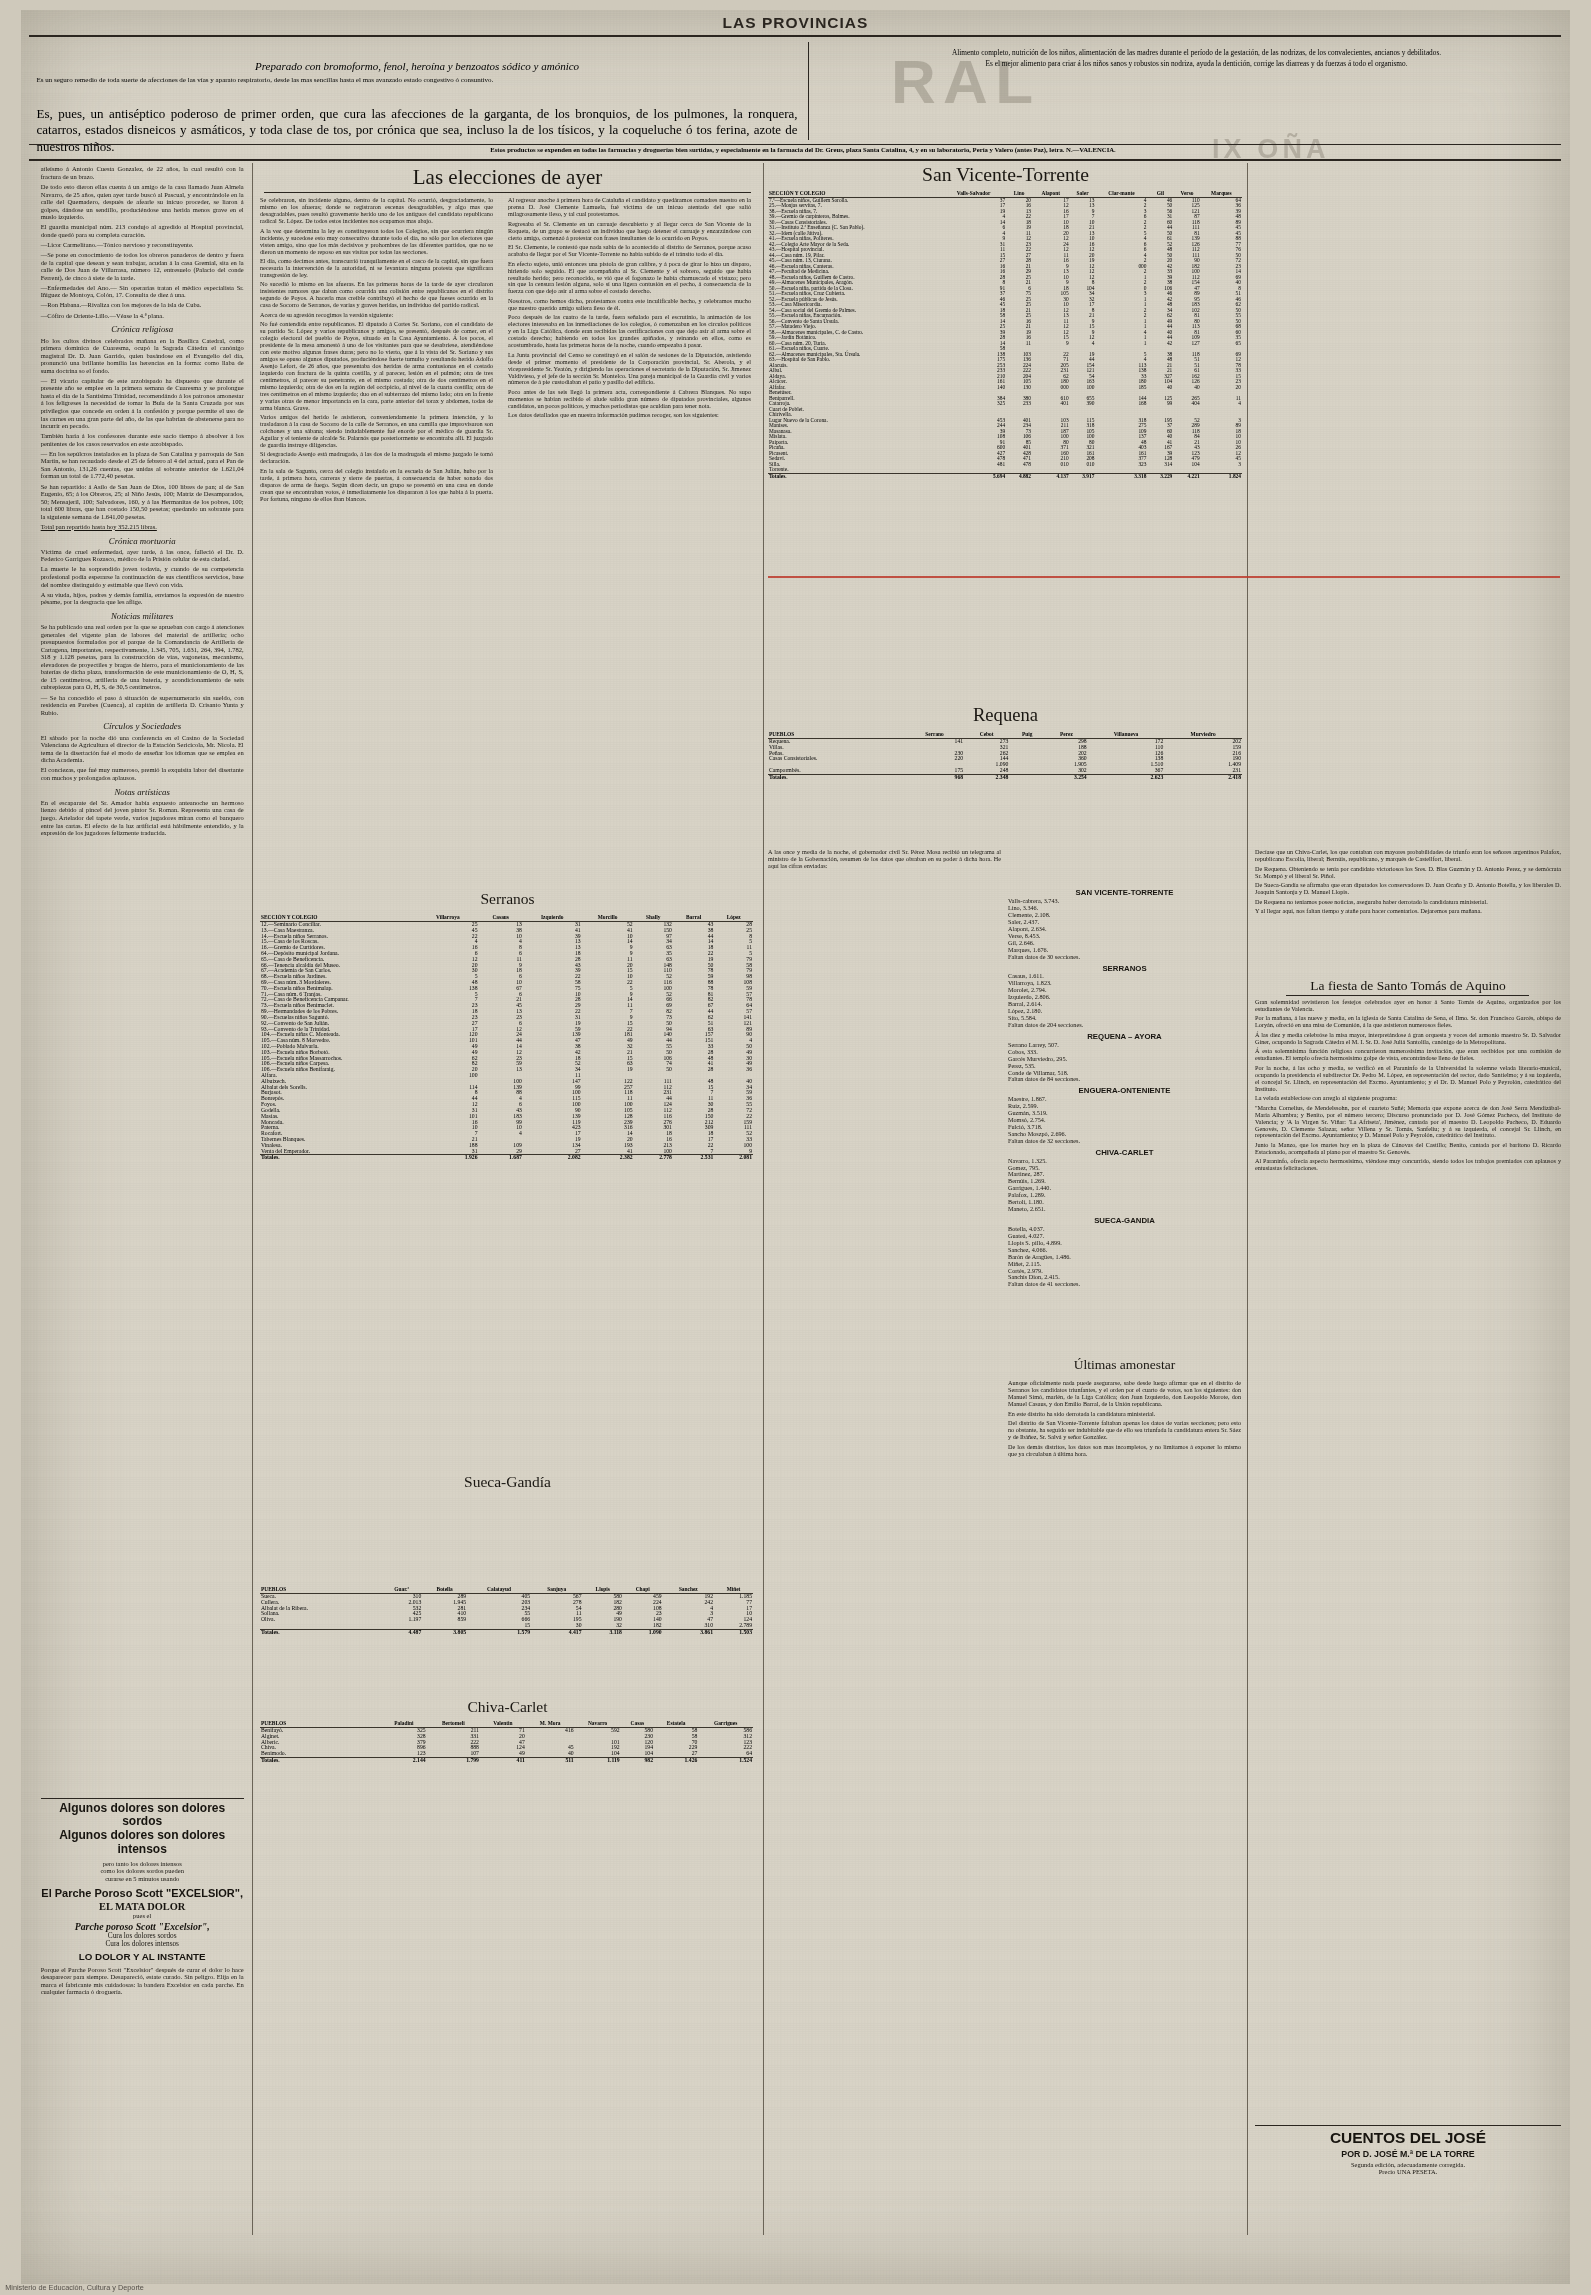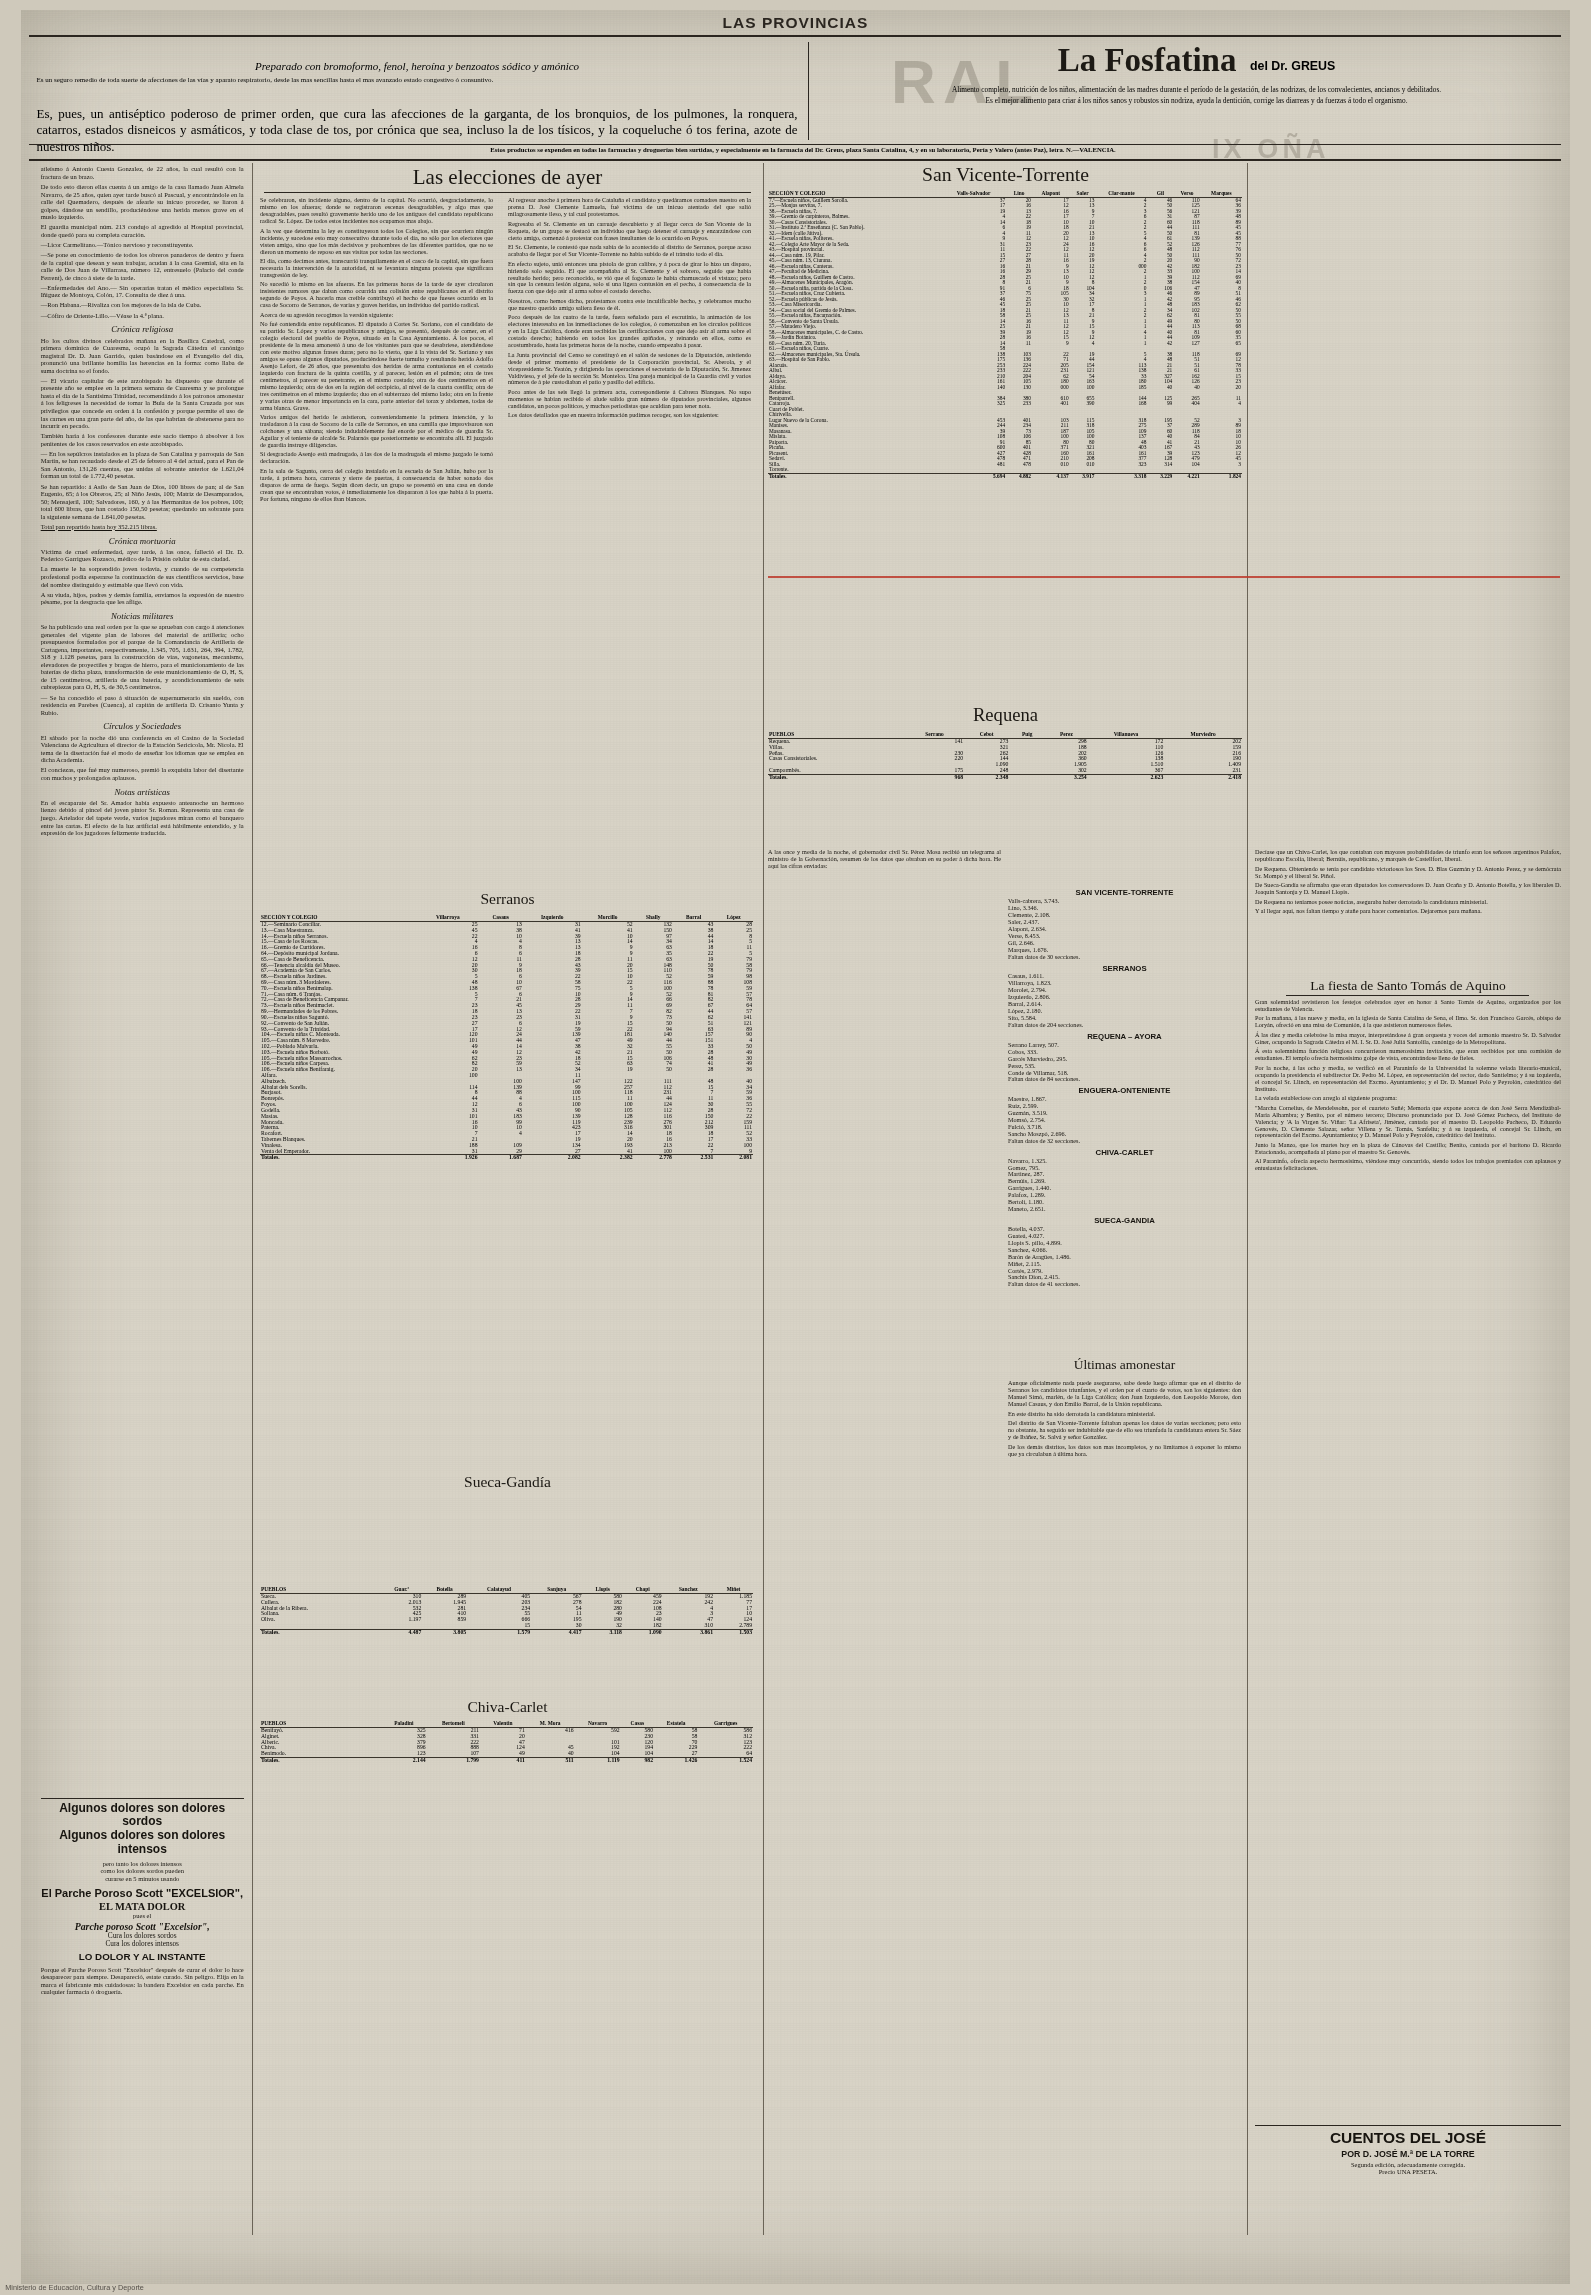--- a/index.html
+++ b/index.html
@@ -59,24 +59,20 @@
 
     <div class="adbox" style="left:15.5px;top:32px;width:761px;">
       <div class="jarabe-sub2" style="text-align:center;margin-top:18px;font-style:italic;">Preparado con bromoformo, fenol, heroína y benzoatos sódico y amónico</div>
       <div class="just" style="font-size:7px;line-height:1.25;margin-top:4.1px;">Es un seguro remedio de toda suerte de afecciones de las vías y aparato respiratorio, desde las mas sencillas hasta el mas avanzado estado congestivo ó consuntivo.</div>
       <div class="just" style="font-size:13px;line-height:1.25;margin-top:21px;">Es, pues, un antiséptico poderoso de primer orden, que cura las afecciones de la garganta, de los bronquios, de los pulmones, la ronquera, catarros, estados disneicos y asmáticos, y toda clase de tos, por crónica que sea, incluso la de los tísicos, y la coqueluche ó tos ferina, azote de nuestros niños.</div>
     </div>
 
     <div class="rule" style="left:787px;top:32px;width:1px;height:98px;"></div>
 
     <div class="adbox" style="left:808px;top:32px;width:735px;">
-      <div style="display:flex;align-items:flex-end;justify-content:center;gap:13.5px;">
-        <div class="fosfa">La Fosfatina</div>
-        <div class="fosfa-side" style="padding-bottom:6.2px;">del Dr. GREUS</div>
-      </div>
       <div class="just center" style="font-size:7.3px;line-height:1.3;margin-top:5.2px;">Alimento completo, nutrición de los niños, alimentación de las madres durante el período de la gestación, de las nodrizas, de los convalecientes, ancianos y debilitados.</div>
       <div class="just center" style="font-size:7.3px;line-height:1.3;margin-top:2.1px;">Es el mejor alimento para criar á los niños sanos y robustos sin nodriza, ayuda la dentición, corrige las diarreas y da fuerzas á todo el organismo.</div>
     </div>
 
     <div class="rule" style="left:8.3px;top:134px;width:1532px;height:0.5px;"></div>
     <div style="position:absolute;left:31px;top:136px;width:1502px;font-size:6.7px;text-align:center;font-weight:bold;">Estos productos se expenden en todas las farmacias y droguerías bien surtidas, y especialmente en la farmacia del Dr. Greus, plaza Santa Catalina, 4, y en su laboratorio, Pería y Valero (antes Paz), letra. N.—VALENCIA.</div>
     <div class="rule" style="left:8.3px;top:149px;width:1532px;height:1.6px;"></div>
 
     <div class="rule" style="left:231px;top:153px;width:0.5px;height:2072px;background:#6b6457;"></div>
     <div class="rule" style="left:742px;top:153px;width:0.5px;height:2072px;background:#6b6457;"></div>

